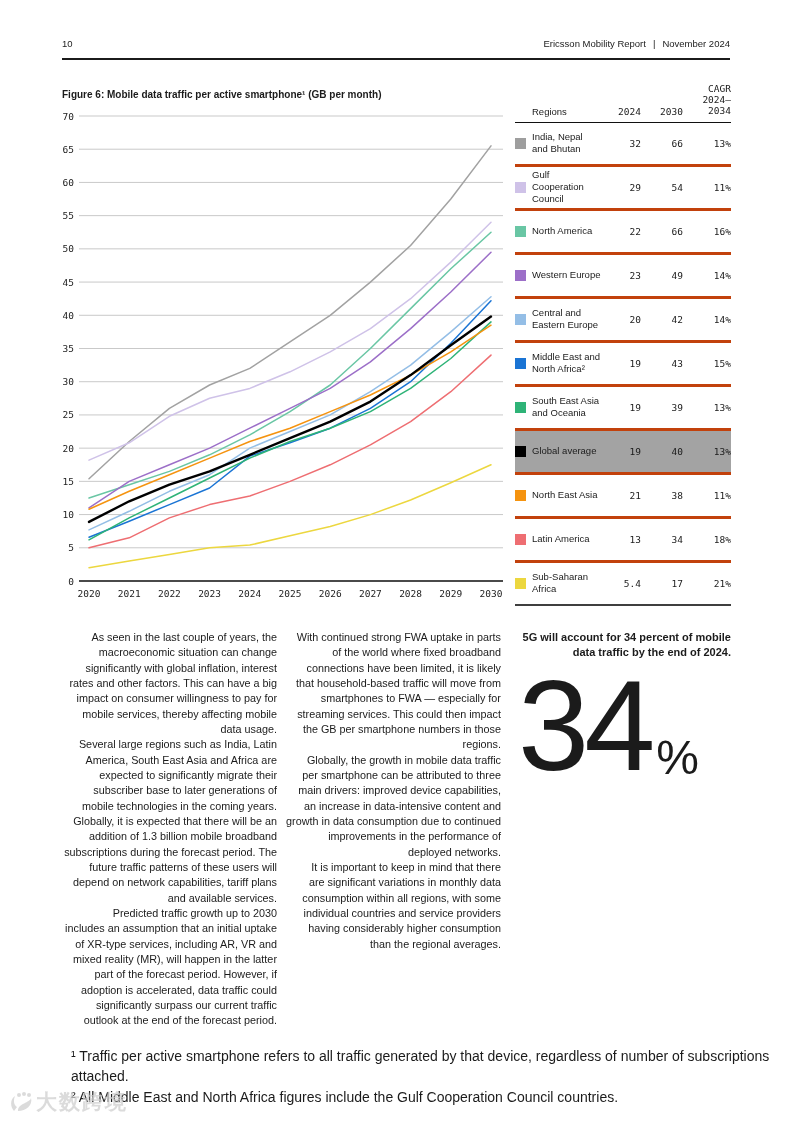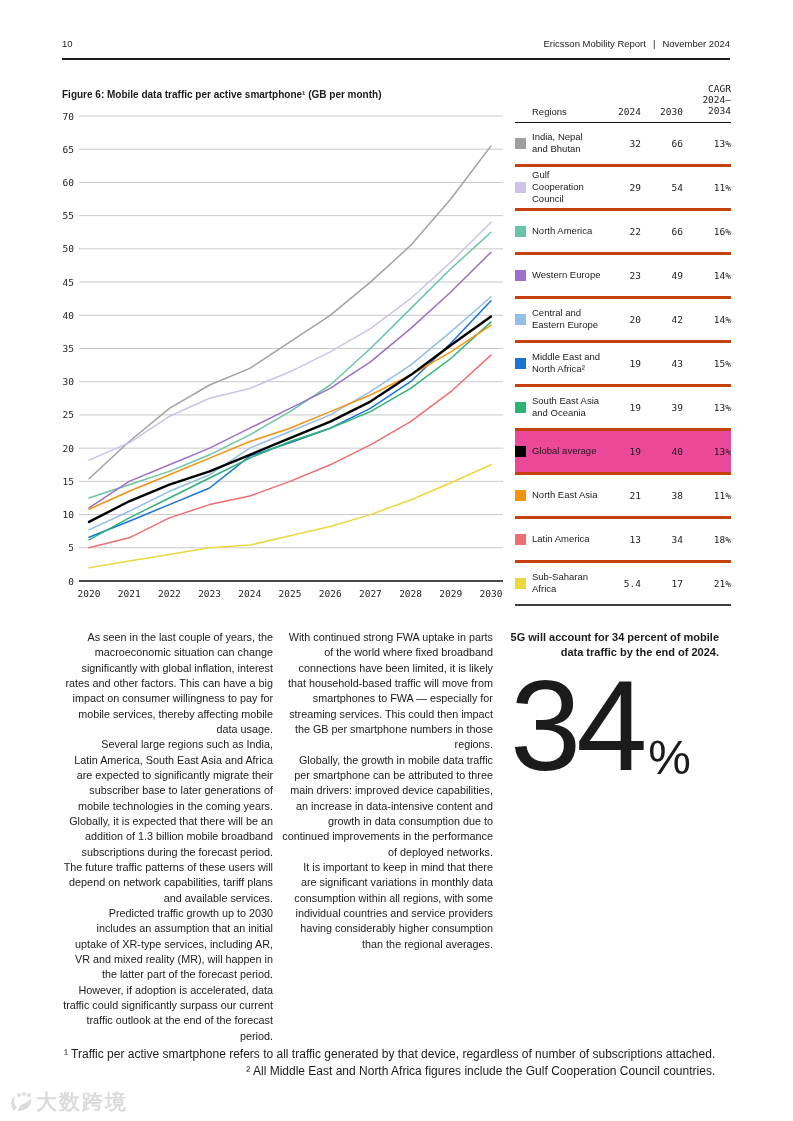--- a/index.html
+++ b/index.html
@@ -26,35 +26,35 @@
   .legend{position:absolute;left:515px;top:84px;width:216px;border-bottom:2px solid #3f3f3f;font-size:9.5px;}
   .lt-head{display:grid;grid-template-columns:17px 1fr 36px 42px 48px;align-items:end;
            border-bottom:1.5px solid #111;padding-bottom:5px;}
   .lt-head .nm,.lt-row .nm{font-family:"DejaVu Sans Mono",monospace;text-align:right;}
   .lt-head .cagr{white-space:pre-line;line-height:1.15;}
   .lt-row{display:grid;grid-template-columns:17px 1fr 36px 42px 48px;align-items:center;
           min-height:41px;border-top:3px solid #c2410c;}
   .lt-row:first-child{border-top:none;}
   .lt-row .sw{width:11px;height:11px;display:inline-block;}
   .lt-row .rg{padding-right:4px;line-height:1.25;}
-  .lt-row.hl{background:#ec4899;}
+  .lt-row.hl{background:#a3a3a3;}
 
   
   .cols{position:absolute;left:62px;top:630px;width:669px;display:flex;}
   .col{width:218px;margin-right:9px;font-size:10.8px;line-height:1.42;text-align:right;}
   .col p{margin:0;}
   .col p.ind{text-indent:15px;}
-  .col.rightcol{width:216px;margin-right:12px;margin-left:8px;}
+  .col.rightcol{width:216px;margin-right:0;margin-left:8px;}
   .callout{font-size:11px;font-weight:bold;line-height:1.38;margin:0;}
   .bignum{margin-top:14px;display:flex;align-items:flex-end;font-family:"Liberation Sans",sans-serif;}
   .bignum .digits{font-size:128px;line-height:0.82;font-weight:100;letter-spacing:-5px;}
   .bignum .pct{font-size:48px;line-height:0.8;font-weight:100;margin-left:6px;margin-bottom:2px;}
 
   
-  .footnotes{position:absolute;left:64px;top:1046px;font-size:12px;line-height:1.45;color:#1b1b1b;text-align:right;}
+  .footnotes{position:absolute;left:71px;top:1046px;font-size:14px;line-height:1.45;color:#1b1b1b;}
 
   
   .watermark{position:absolute;left:6px;top:1088px;display:flex;align-items:center;
              color:#d0d0d0;opacity:0.75;justify-content:space-between;}
   .watermark .wm-text{font-size:21px;font-weight:bold;letter-spacing:2px;
              font-family:"DejaVu Sans",sans-serif;}
 </style>
 </head>
 <body>
 

